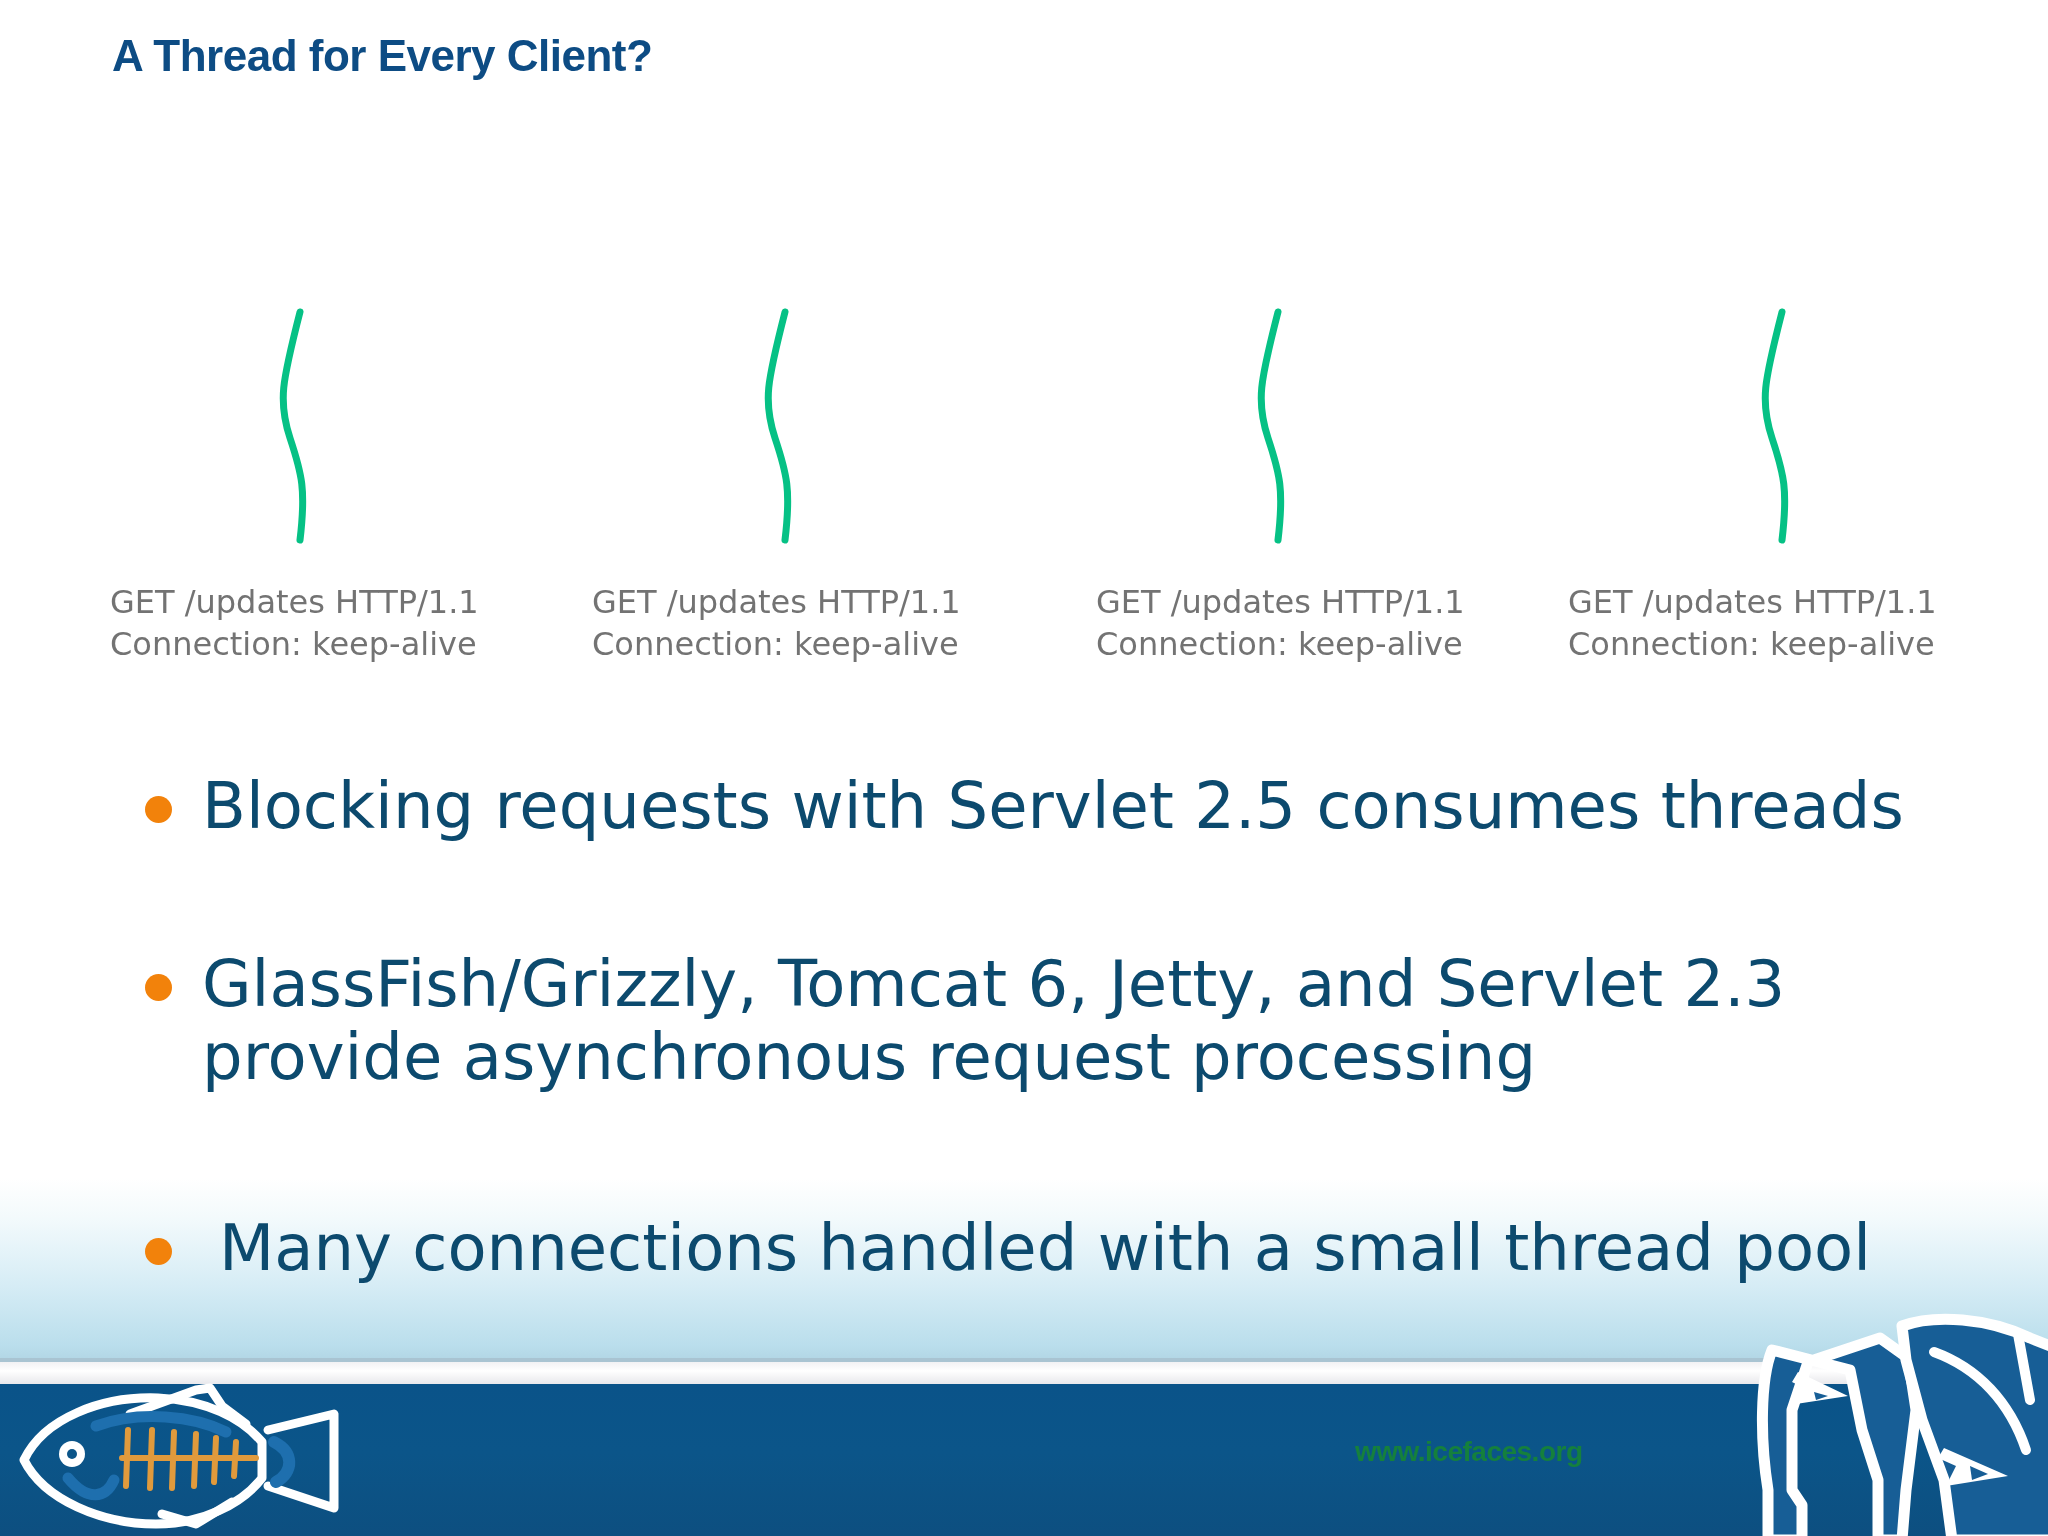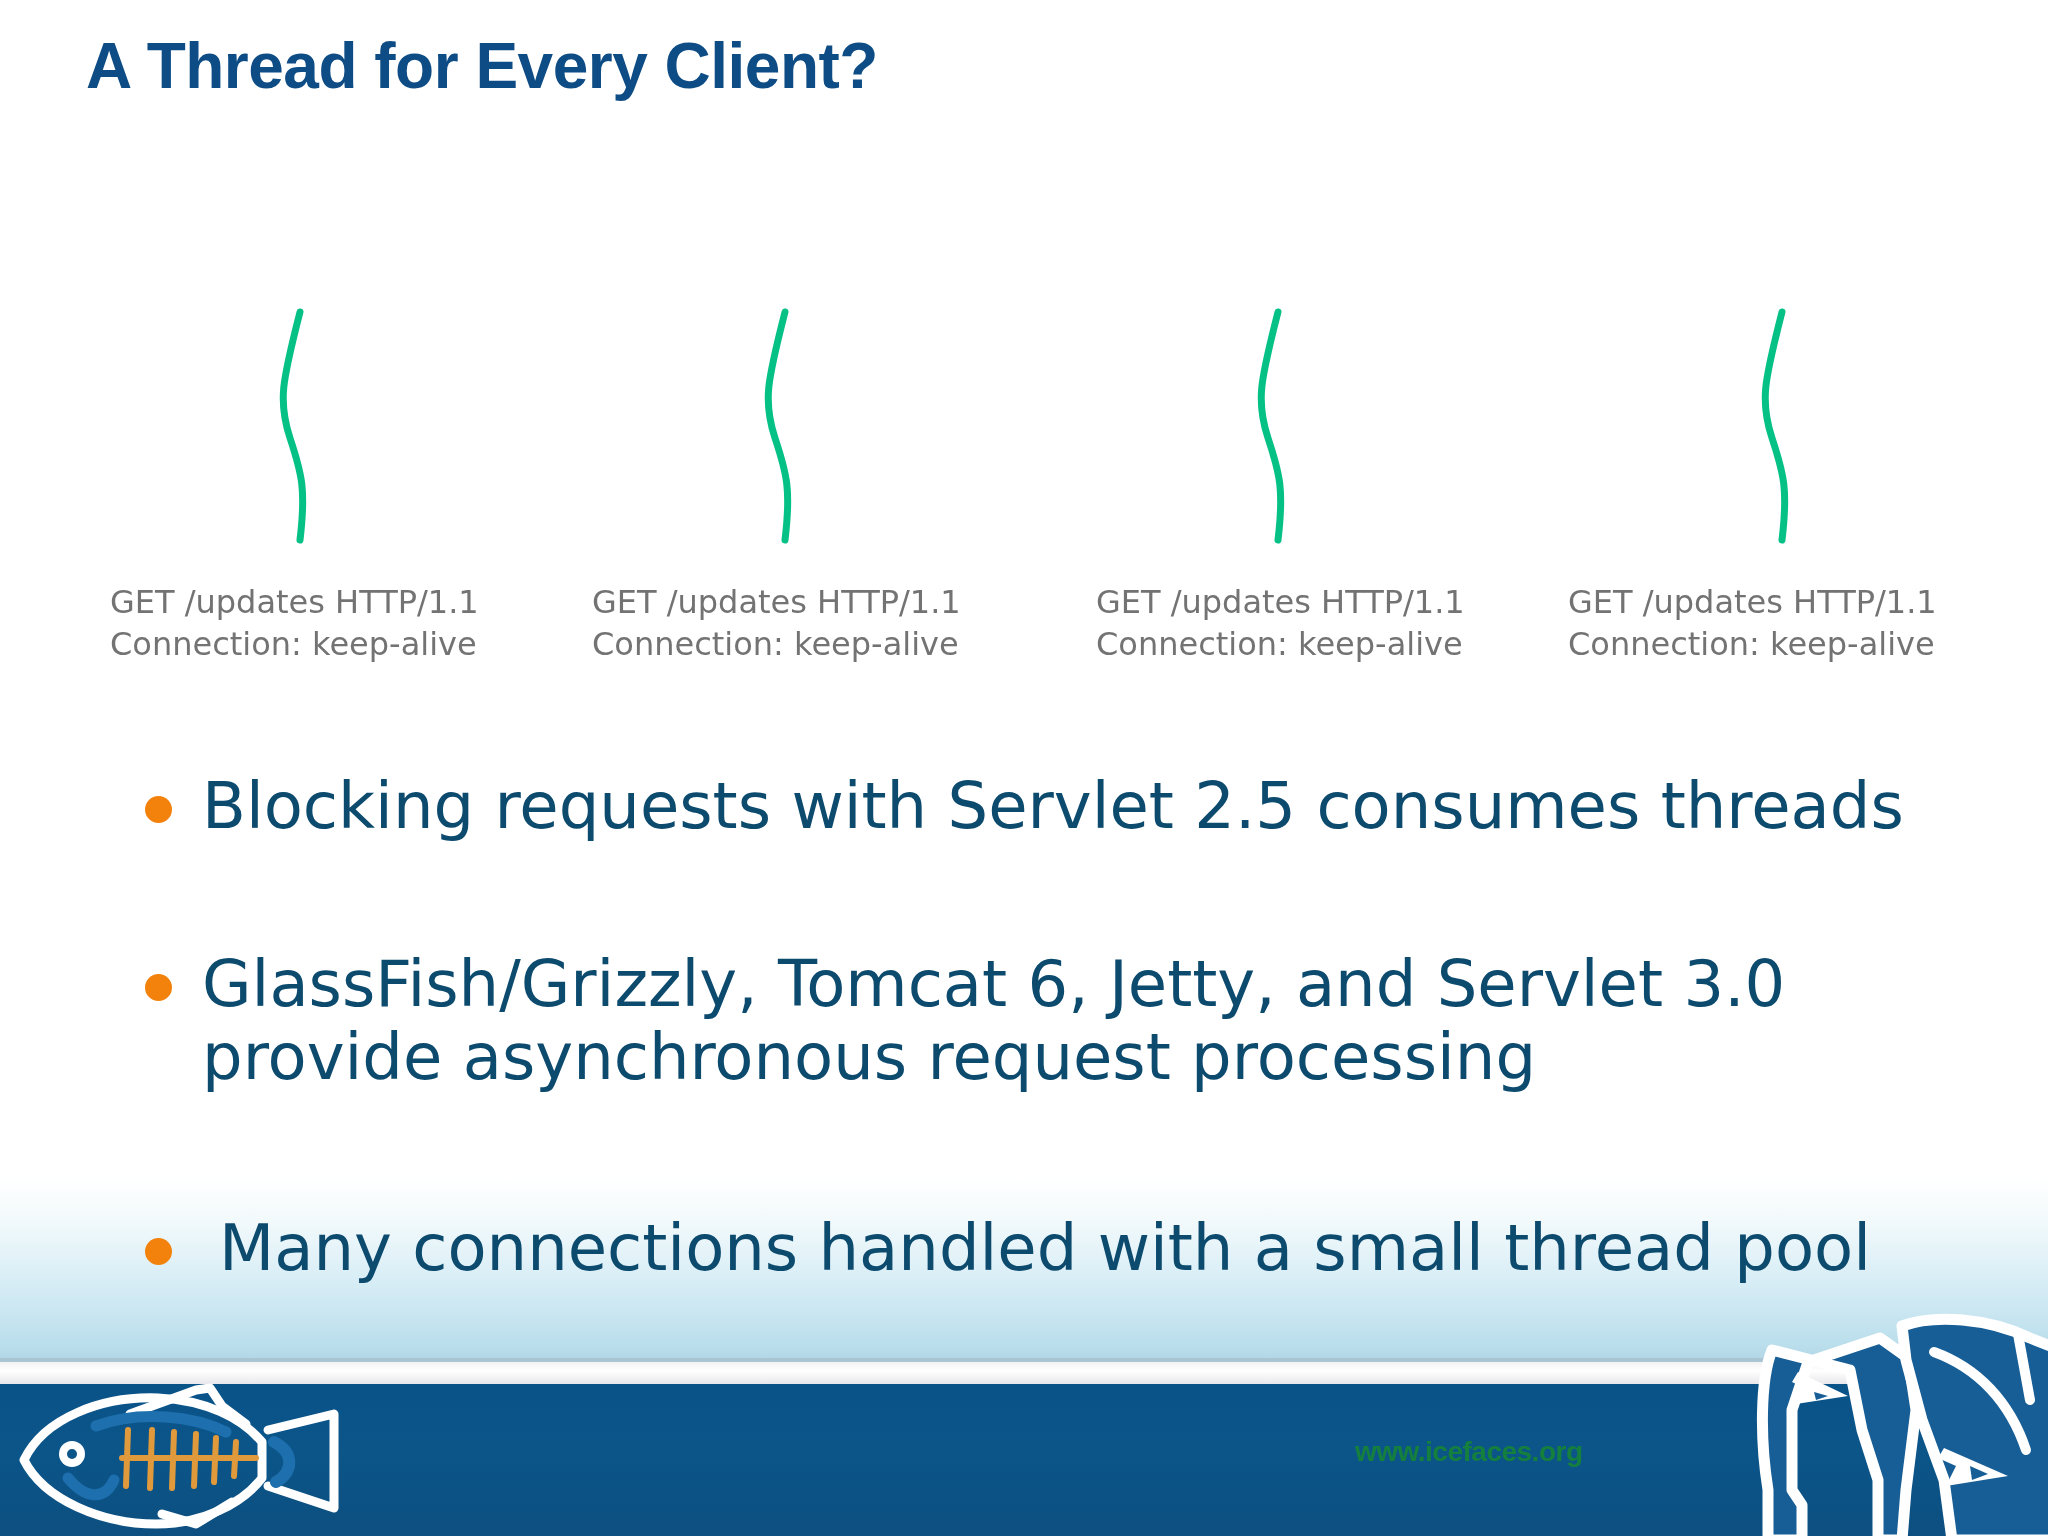--- a/index.html
+++ b/index.html
@@ -15,23 +15,23 @@
     position:absolute;
     left:0; top:0;
     width:2048px; height:1536px;
     background:#ffffff;
     overflow:hidden;
   }
 
   
   #title {
     position:absolute;
-    left:86px; top:32px;
+    left:112px; top:32px;
     width:1500px;
-    font-size:64px;
+    font-size:44px;
     font-weight:bold;
     color:#0D4C84;
     letter-spacing:-0.5px;
     line-height:1.08;
     white-space:nowrap;
   }
 
   
   #curves {
     position:absolute;
@@ -173,21 +173,21 @@
     <span class="line">Connection: keep-alive</span>
   </div>
 
   <div class="bullet-row" id="bullet-row-1" style="left:145px; top:770px; width:1800px;">
     <span class="bullet-dot"></span>
     <span class="bullet-text">Blocking requests with Servlet 2.5 consumes threads</span>
   </div>
 
   <div class="bullet-row" id="bullet-row-2" style="left:145px; top:948px; width:1800px;">
     <span class="bullet-dot"></span>
-    <span class="bullet-text">GlassFish/Grizzly, Tomcat 6, Jetty, and Servlet 3.0
+    <span class="bullet-text">GlassFish/Grizzly, Tomcat 6, Jetty, and Servlet 2.3
 provide asynchronous request processing</span>
   </div>
 
   <div id="grad-band"></div>
   <div id="band-edge"></div>
   <div id="white-strip"></div>
 
   <div class="bullet-row" id="bullet-row-3" style="left:145px; top:1212px; width:1800px;gap:17px;">
     <span class="bullet-dot"></span>
     <span class="bullet-text">Many connections handled with a small thread pool</span>

